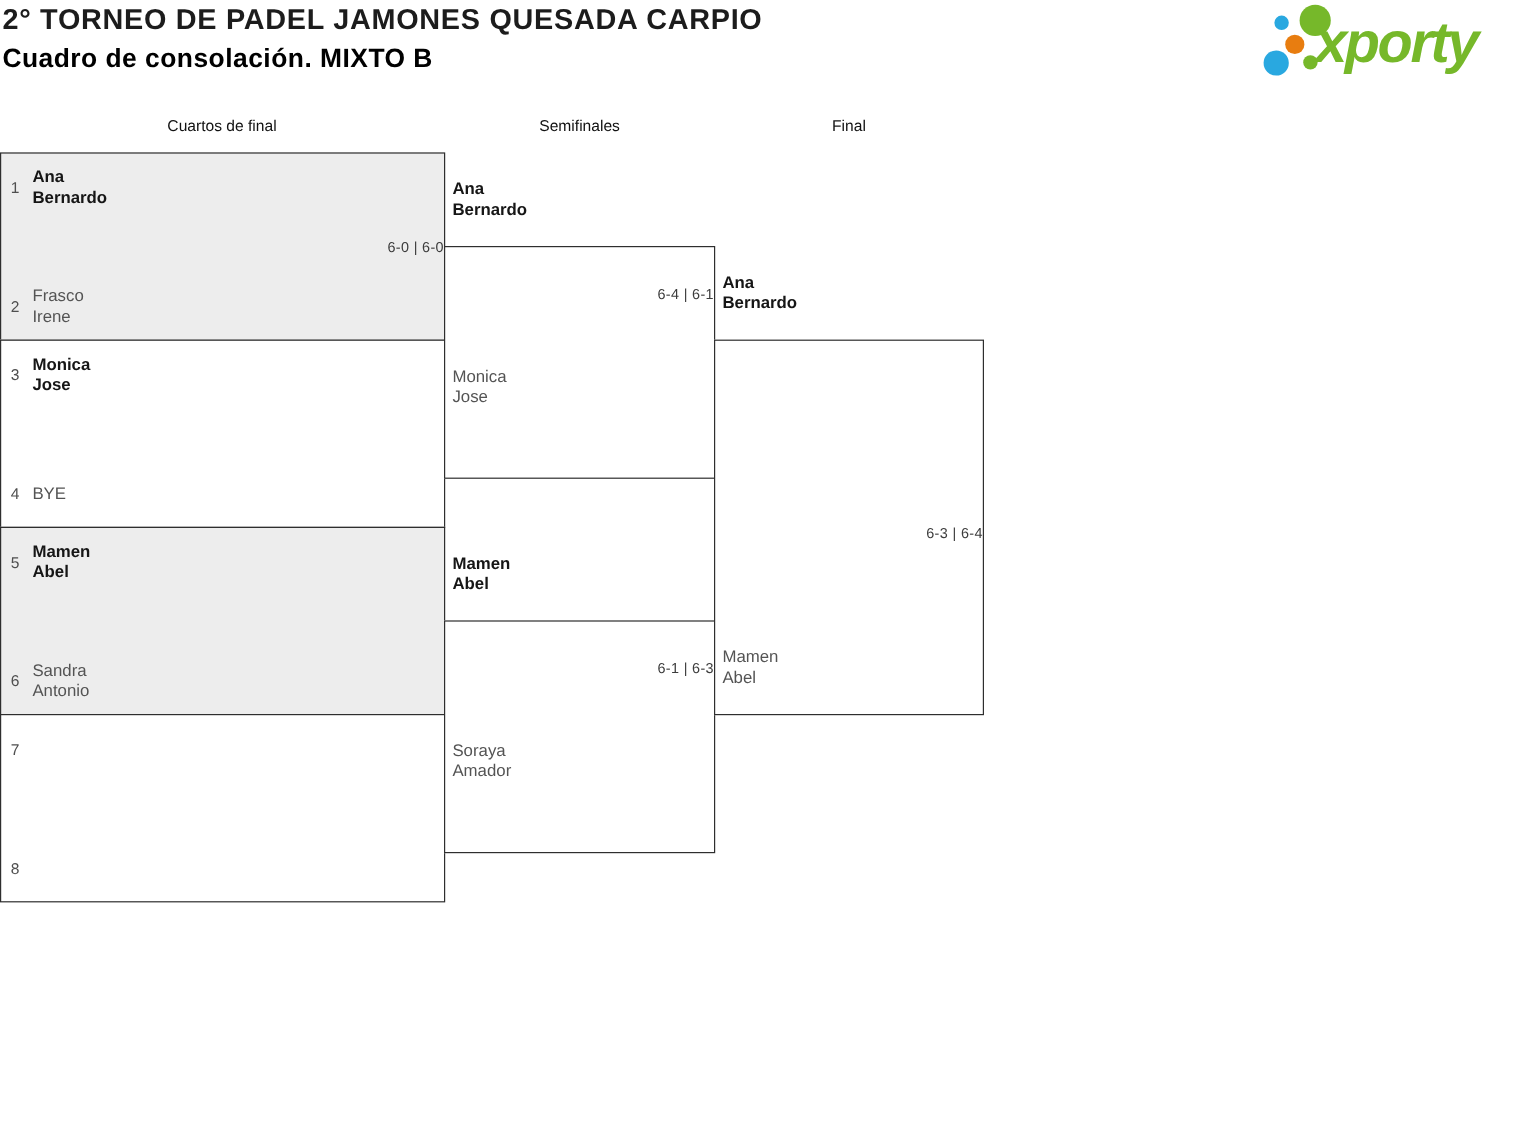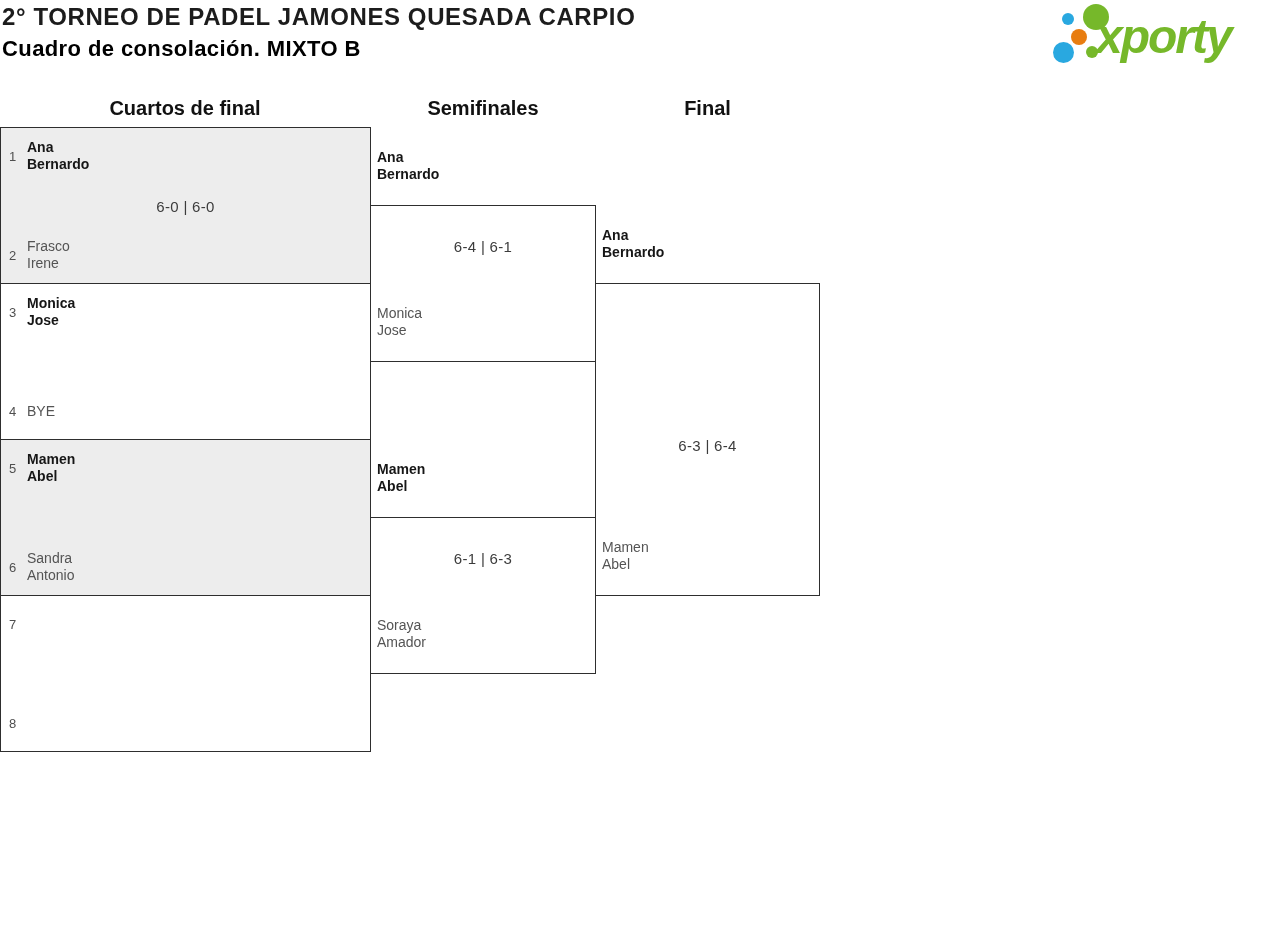--- a/index.html
+++ b/index.html
@@ -27,49 +27,49 @@
   .dot-blue-lg   { left:8px;  top:42px; width:21px; height:21px; }
   .dot-green-sm  { left:41px; top:46px; width:12px; height:12px; }
   .logo-text {
     position:absolute; left:51px; top:11px;
     font-size:48px; font-weight:700; letter-spacing:-2px; line-height:52px;font-style:italic;
   }
 
   
   .round-header {
     position:absolute; top:97px; text-align:center;
-    font-size:20px; font-weight:700; color:#111111;
+    font-size:13px; font-weight:400; color:#111111;
   }
   .rh-qf { left:0; width:370px; }
   .rh-sf { left:370px; width:226px; }
   .rh-f  { left:595px; width:225px; }
 
   
   .match { position:absolute; border:1px solid #2e2e2e; box-sizing:border-box; background:#ffffff; }
   .qf  { left:0; width:371px; height:157px; }
   .qf1 { top:127px; } .qf2 { top:283px; } .qf3 { top:439px; } .qf4 { top:595px; }
-  .sf  { left:370px; width:226px; height:157px; }
+  .sf  { left:370px; width:226px; height:194px; }
   .sf1 { top:205px; } .sf2 { top:517px; }
   .fin { left:595px; top:283px; width:225px; height:313px; }
 
   
   .slot { position:absolute; left:0; display:flex; align-items:center; padding-left:8px; }
   .slot-top { top:11px; } .slot-bottom { bottom:11px; }
   .seed { width:18px; flex:none; font-size:13px; color:#4f4f4f; }
   .names {
     display:flex; flex-direction:column; justify-content:center;
     min-height:34px; font-size:14px; line-height:17px; white-space:nowrap;
   }
   .winner { font-weight:700; color:#161616; }
   .loser  { font-weight:400; color:#545454; }
 
   
   .score {
-    position:absolute; left:0; width:100%; text-align:center;
-    font-size:15px; color:#3c3c3c; letter-spacing:0.3px;
+    position:absolute; left:0; width:100%; text-align:right;
+    font-size:12px; color:#3c3c3c; letter-spacing:0.3px;
   }
   .score-mid { top:50%; transform:translateY(-50%); }
   .sf .score  { top:32px; }
   .fin .score { top:110px;margin-top:43px; }
 
   
   .feed-label { position:absolute; font-size:14px; line-height:17px; white-space:nowrap; }
   .fl-sf1-top { left:377px; top:149px; }
   .fl-sf1-bot { left:377px; top:305px; }
   .fl-sf2-top { left:377px; top:461px; }

